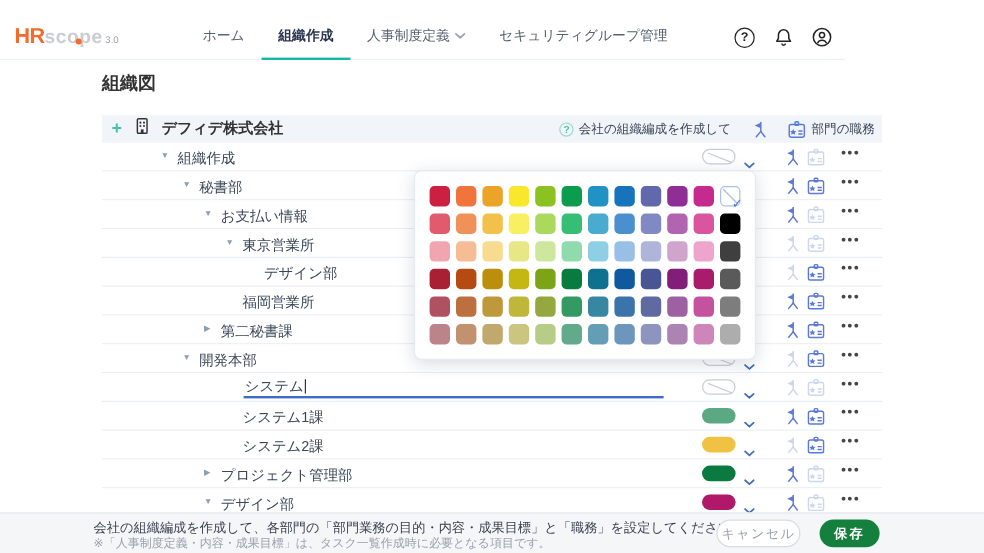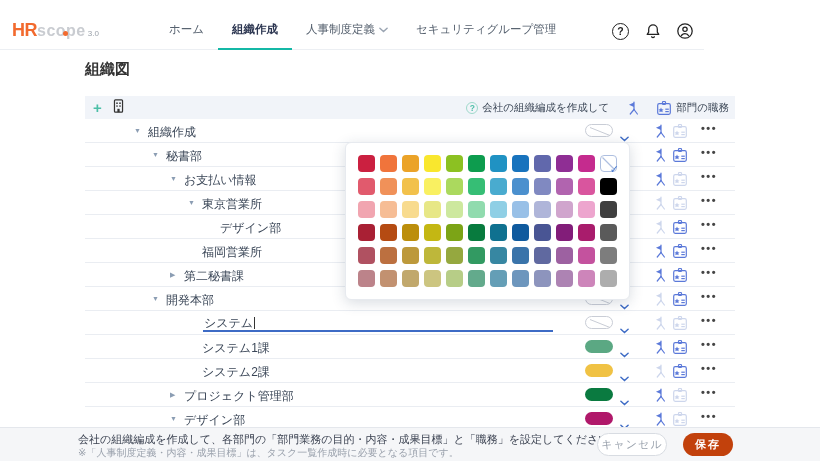--- a/index.html
+++ b/index.html
@@ -68,21 +68,21 @@
   .sw-check { position:absolute; right:-3px; bottom:-5px; color:#4a7bd0; font-size:11px; font-weight:bold; }
   
   .footer { position:absolute; left:0; top:427px; width:820px; height:34px; z-index:50;
     background:#f5f6f8; border-top:1px solid #e4e7ec; }
   .fnote1 { position:absolute; left:78px; top:4px; font-size:11px; color:#3a4150; }
   .fnote2 { position:absolute; left:78px; top:18px; font-size:10px; color:#9aa1ac; }
   .btn-cancel { position:absolute; left:597px; top:5px; width:70px; height:23px; border-radius:12px;
     background:#fff; border:1px solid #d8dce2; color:#9aa2ad; font-size:11px;
     display:flex; align-items:center; justify-content:center; cursor:pointer; letter-spacing:1px; }
   .btn-save { position:absolute; left:683px; top:5px; width:50px; height:23px; border-radius:12px;
-    background:#c2410c; color:#fff; font-size:11px; font-weight:bold;
+    background:#15803d; color:#fff; font-size:11px; font-weight:bold;
     display:flex; align-items:center; justify-content:center; cursor:pointer; letter-spacing:2px; }
 </style>
 </head>
 <body>
 
 <div id="app">
 
   <div class="topnav">
     <div class="brand">
       <span class="brand-hr">HR</span>
@@ -136,20 +136,21 @@
       <span>
         <svg width="15" height="16" viewBox="0 0 16 16">
             <rect x="3.7" y="1.5" width="8.6" height="13" rx="1" stroke="#333" stroke-width="1.3" fill="none"></rect>
             <circle cx="6.4" cy="5" r="0.9" fill="#333"></circle>
             <circle cx="9.6" cy="5" r="0.9" fill="#333"></circle>
             <circle cx="6.4" cy="8" r="0.9" fill="#333"></circle>
             <circle cx="9.6" cy="8" r="0.9" fill="#333"></circle>
             <rect x="6.8" y="11" width="2.4" height="3.5" fill="#333"></rect>
           </svg>
       </span>
+      <span class="company-name">デフィデ株式会社</span>
     </div>
     <div class="band-right" id="band-links">
         <span class="band-link">
           <span class="q-circle">?</span>
           <span>会社の組織編成を作成して</span>
         </span>
         <span class="band-link">
           <span class="icon-on" style="display:flex">
             <svg width="15" height="16" viewBox="0 0 16 16" stroke="currentColor" fill="none" stroke-width="1.3" stroke-linecap="round">
               <path d="M9.6 1.6 L9.6 9.6"></path>

